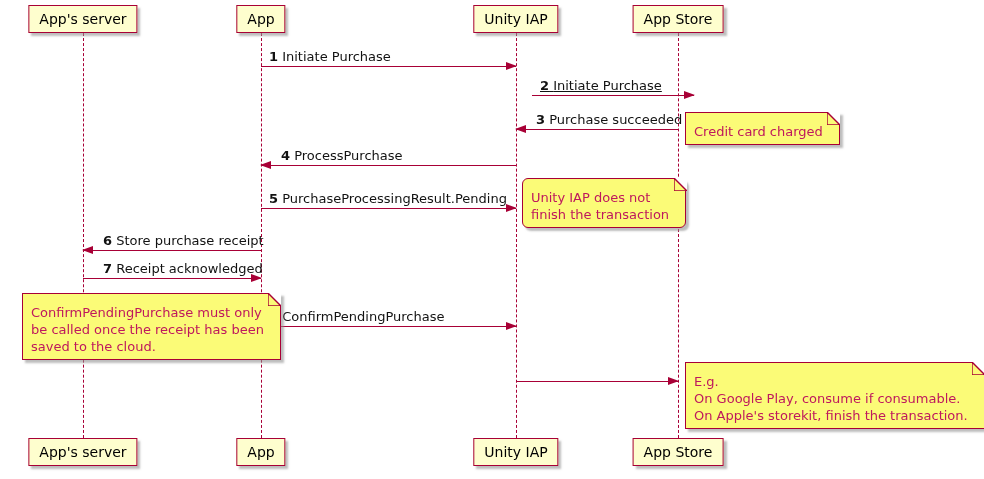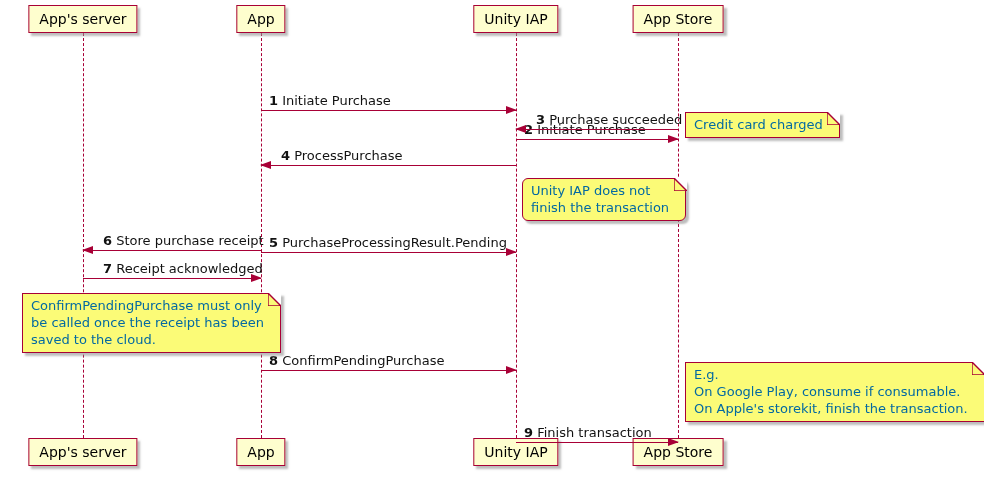--- a/index.html
+++ b/index.html
@@ -10,34 +10,34 @@
   .lifeline { position: absolute; width: 0; border-left: 1px dashed #A80036; }
   .participant {
     position: absolute; transform: translateX(-50%);
     background: #FEFECE; border: 1.6px solid #A80036; color: #000;
     font-size: 14px; line-height: 18px; padding: 4px 10px; white-space: nowrap;
     box-shadow: 3px 3px 2px rgba(145,145,145,0.6);
   }
   .message { position: absolute; color: #121212; font-size: 13px; }
   .msg-label { margin-bottom: 2px; white-space: nowrap; line-height: 15px; }
   .msg-label b { font-weight: bold; }
-  .pad8  { padding-left: 8px; margin-top: 44px; }
+  .pad8  { padding-left: 8px; }
   .pad20 { padding-left: 20px; }
   .msg-line { position: relative; height: 0; border-top: 1.6px solid #A80036; }
   .arrow-right::after {
     content: ""; position: absolute; right: -1px; top: -5.4px; width: 0; height: 0;
     border-left: 11px solid #A80036; border-top: 4.5px solid transparent; border-bottom: 4.5px solid transparent;
   }
   .arrow-left::after {
     content: ""; position: absolute; left: -1px; top: -5.4px; width: 0; height: 0;
     border-right: 11px solid #A80036; border-top: 4.5px solid transparent; border-bottom: 4.5px solid transparent;
   }
   .note {
     position: absolute; background: #FBFB77; border: 1.5px solid #A80036;
-    padding: 3px 16px 4px 8px; font-size: 13px; line-height: 17px; color: #0369a1;
+    padding: 10px 16px 4px 8px; font-size: 13px; line-height: 17px; color: #be185d;
     width: max-content; box-shadow: 3px 3px 2px rgba(145,145,145,0.6);
   }
   .note .note-text { white-space: pre-line; }
   .note .fold { position: absolute; top: -1.5px; right: -1.5px; }
 </style>
 </head>
 <body>
 
 <div class="canvas">
 
@@ -54,21 +54,21 @@
   <div class="participant" style="left:83px;  top:438px;"><span>App's server</span></div>
   <div class="participant" style="left:261px; top:438px;"><span>App</span></div>
   <div class="participant" style="left:516px; top:438px;"><span>Unity IAP</span></div>
   <div class="participant" style="left:678px; top:438px;"><span>App Store</span></div>
 
   <div class="message" style="left:261px; top:49px; width:255px;">
     <div class="msg-label pad8"><b>1</b> <span>Initiate Purchase</span></div>
     <div class="msg-line arrow-right"></div>
   </div>
 
-  <div class="message" style="left:516px; top:78px; width:162px;">
+  <div class="message" style="left:532px; top:78px; width:162px;text-decoration:underline;">
     <div class="msg-label pad8"><b>2</b> <span>Initiate Purchase</span></div>
     <div class="msg-line arrow-right"></div>
   </div>
 
   <div class="message" style="left:516px; top:112px; width:162px;text-align:right;">
     <div class="msg-label pad20"><b>3</b> <span>Purchase succeeded</span></div>
     <div class="msg-line arrow-left"></div>
   </div>
 
   <div class="message" style="left:261px; top:148px; width:255px;">
@@ -90,21 +90,20 @@
     <div class="msg-label pad20"><b>7</b> <span>Receipt acknowledged</span></div>
     <div class="msg-line arrow-right"></div>
   </div>
 
   <div class="message" style="left:261px; top:309px; width:255px;">
     <div class="msg-label pad8"><b>8</b> <span>ConfirmPendingPurchase</span></div>
     <div class="msg-line arrow-right"></div>
   </div>
 
   <div class="message" style="left:516px; top:381px; width:162px;">
-    <div class="msg-label pad8"><b>9</b> <span>Finish transaction</span></div>
     <div class="msg-line arrow-right"></div>
   </div>
 
   <div class="note" style="left:685px; top:112px;">
     <svg class="fold" width="13" height="13" viewBox="0 0 13 13">
       <polygon points="0,0 13,0 13,13" fill="#ffffff"></polygon>
       <polygon points="0,0 0,13 13,13" fill="#FBFB77" stroke="#A80036" stroke-width="1.4"></polygon>
     </svg>
     <span class="note-text">Credit card charged</span>
   </div>

